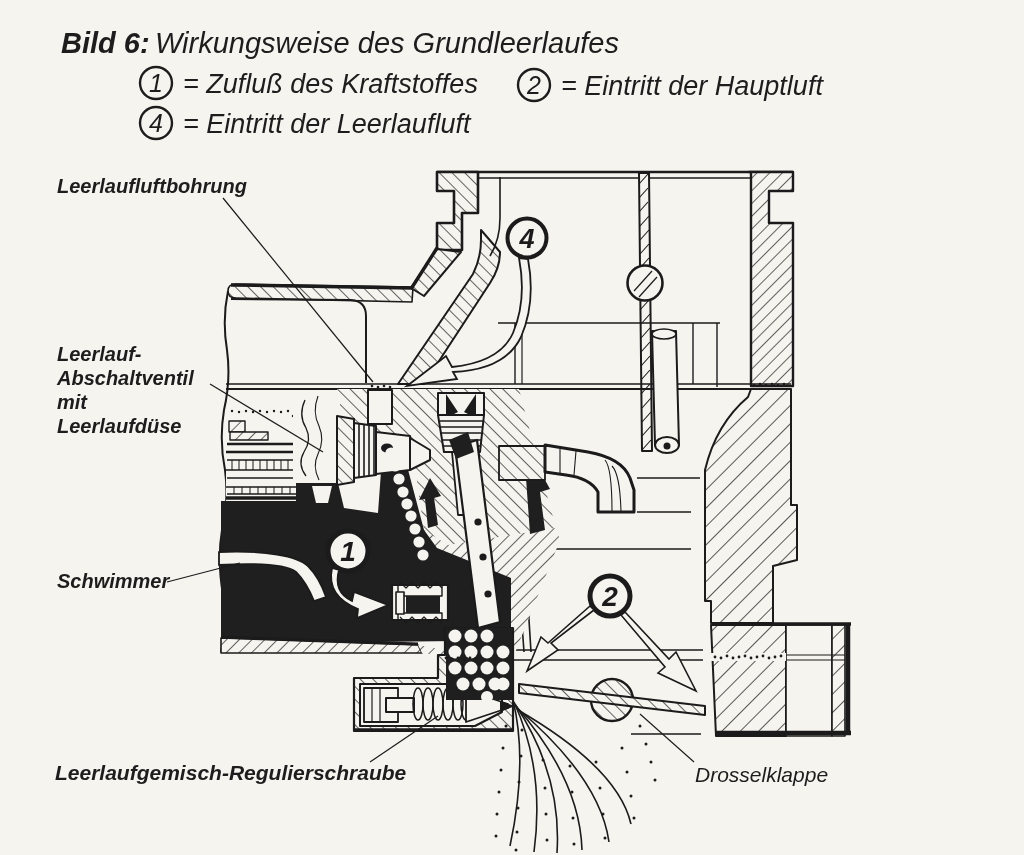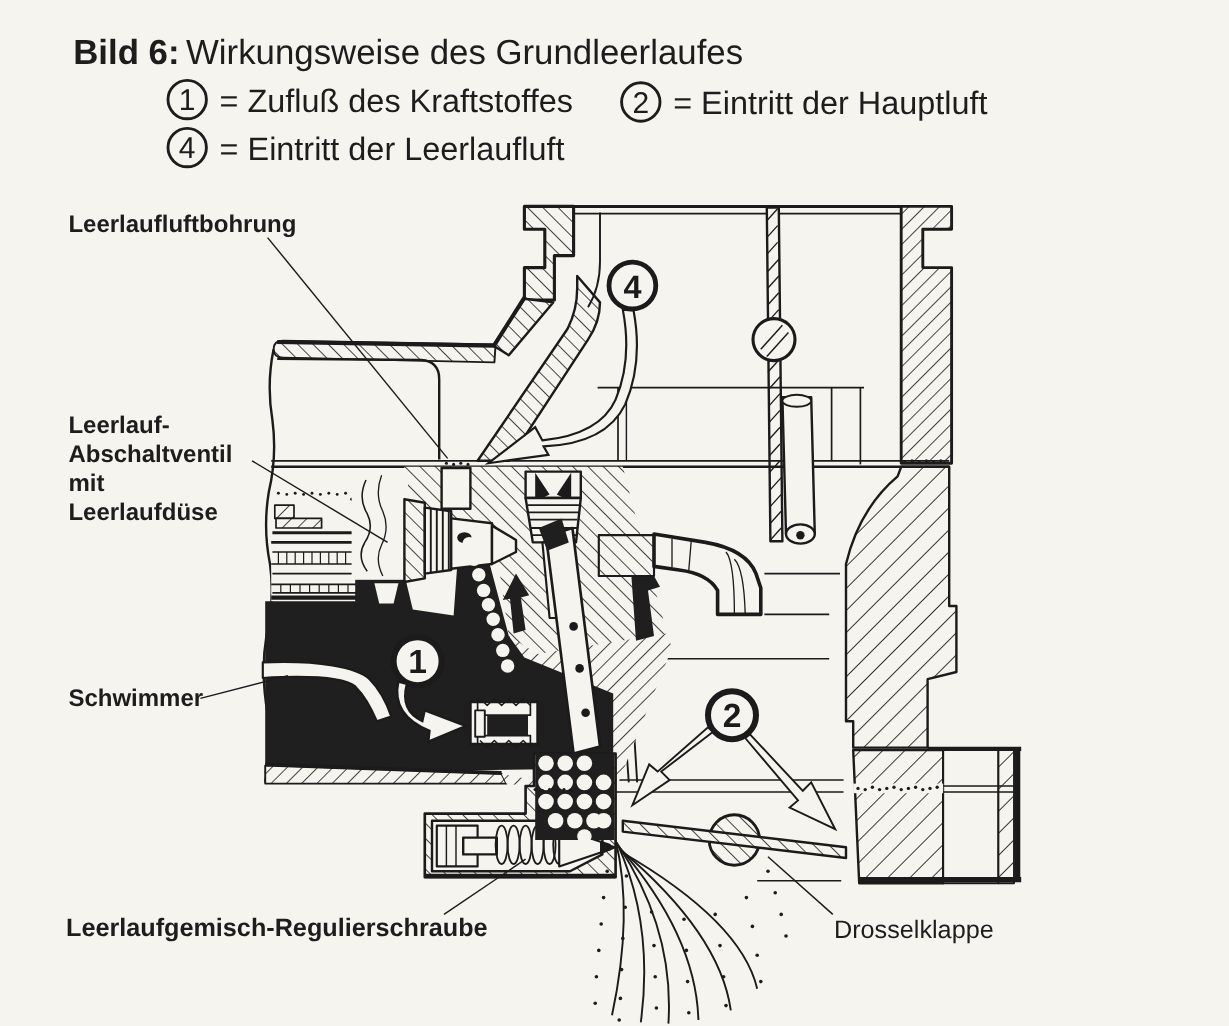--- a/index.html
+++ b/index.html
@@ -1,17 +1,17 @@
 <!DOCTYPE html>
 <html><head>
 <meta charset="utf-8">
 <style>
   html,body{margin:0;padding:0;background:#f6f4ef;}
   .page{position:relative;width:1024px;height:855px;overflow:hidden;
-    font-family:"Liberation Sans",sans-serif;color:#1d1d1d;}
+    font-family:"Liberation Sans",sans-serif;color:#1d1d1d;font-style:italic;}
   svg{position:absolute;left:0;top:0;}
 </style>
 </head>
 <body>
 <div class="page">
 <svg width="1024" height="855" viewBox="0 0 1024 855">
 <defs>
   <pattern id="hR" width="9" height="9" patternUnits="userSpaceOnUse" patternTransform="rotate(45)">
     <rect width="9" height="9" fill="#f6f4ef"></rect>
     <line x1="0" y1="0" x2="9" y2="0" stroke="#222" stroke-width="1.4"></line>

